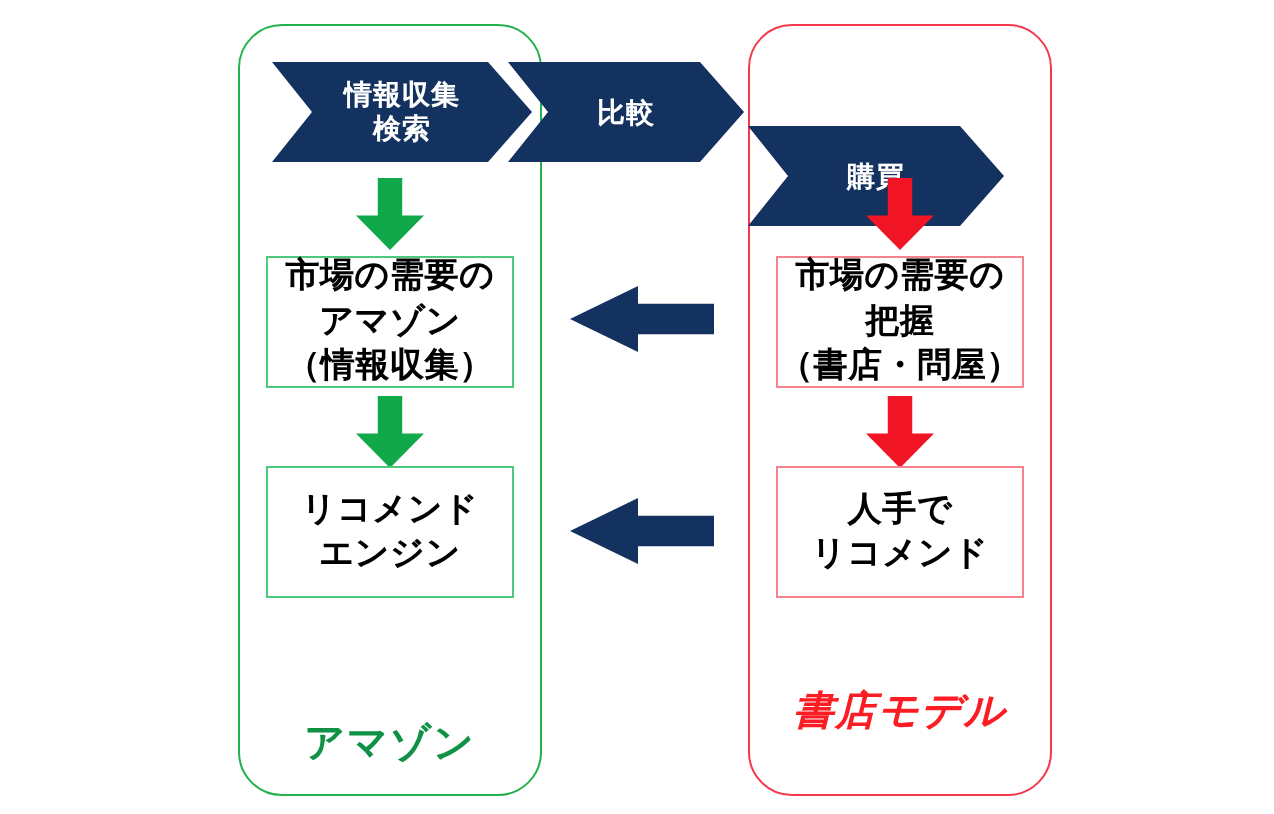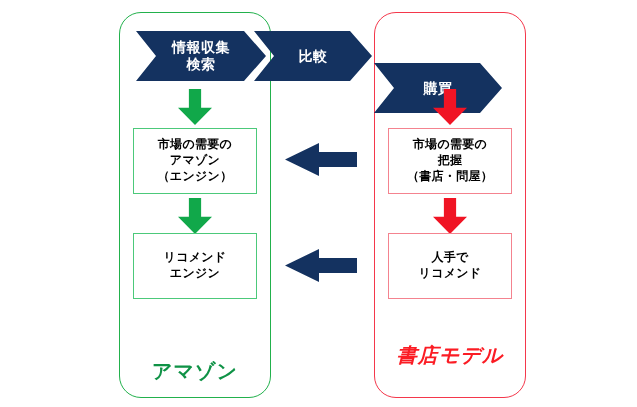--- a/index.html
+++ b/index.html
@@ -98,21 +98,21 @@
     position: absolute;
     box-sizing: border-box;
     background: #ffffff;
     display: flex;
     flex-direction: column;
     align-items: center;
     justify-content: center;
     text-align: center;
     color: #000000;
     font-weight: bold;
-    font-size: 12px;
+    font-size: 17px;
     line-height: 1.32;
     letter-spacing: 0.3px;
   }
   .cbox.green { border: 1.6px solid #4cc97a; }
   .cbox.red   { border: 1.6px solid #f4838f; }
   .cbox span { display: block; white-space: nowrap; }
 
   .box-l1 { left: 133px; top: 128px; width: 124px; height: 66px; }
   .box-l2 { left: 133px; top: 233px; width: 124px; height: 66px; }
   .box-r1 { left: 388px; top: 128px; width: 124px; height: 66px; }
@@ -168,21 +168,21 @@
         <span>購買</span>
       </div>
     </div>
   </div>
 
   <div class="v-arrow v-green va-l1"></div>
 
   <div class="cbox green box-l1">
     <span>市場の需要の</span>
     <span>アマゾン</span>
-    <span>（エンジン）</span>
+    <span>（情報収集）</span>
   </div>
 
   <div class="v-arrow v-green va-l2"></div>
 
   <div class="cbox green box-l2">
     <span>リコメンド</span>
     <span>エンジン</span>
   </div>
 
   <div class="v-arrow v-red va-r1"></div>

